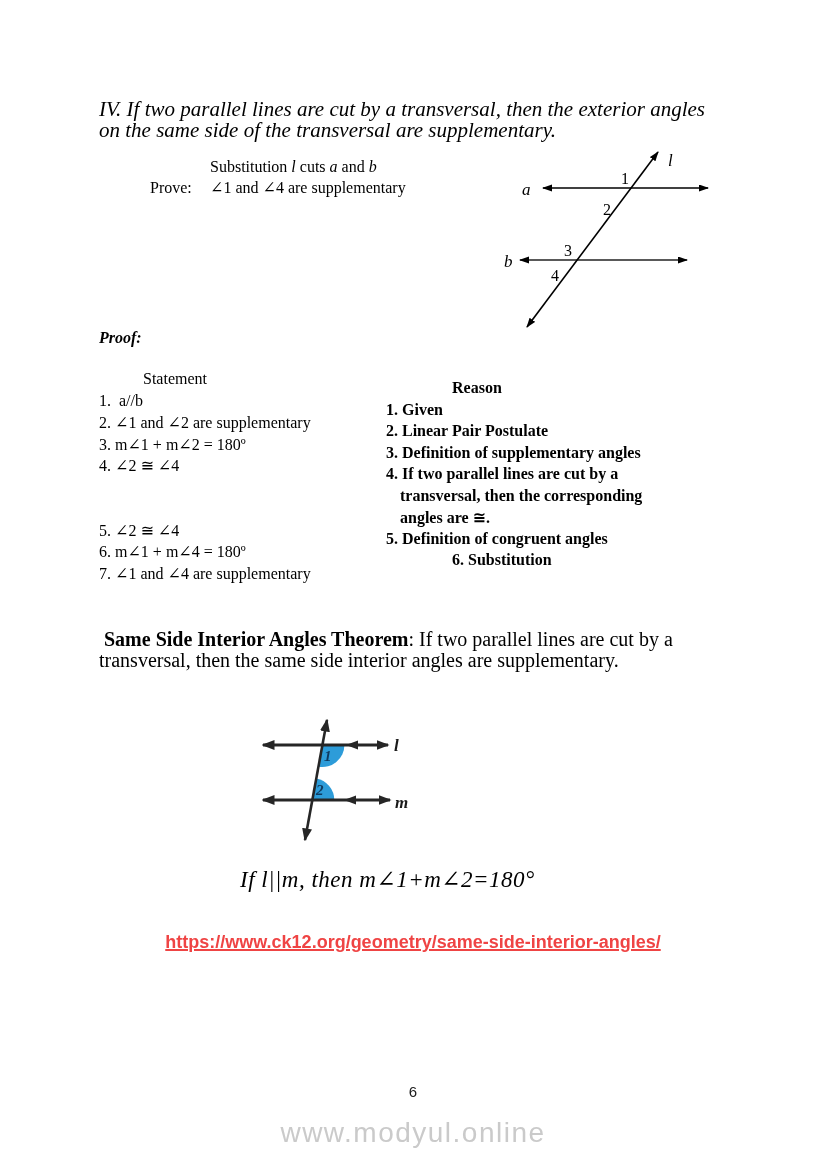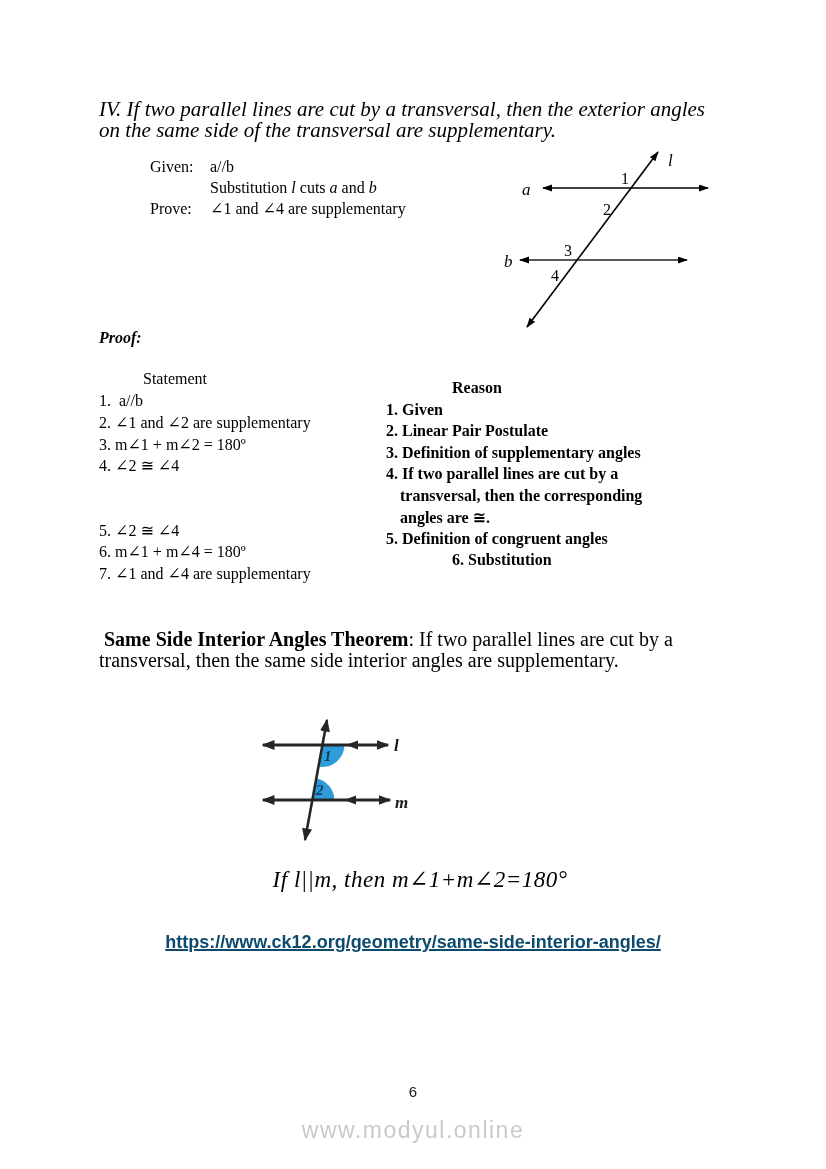--- a/index.html
+++ b/index.html
@@ -41,50 +41,47 @@
   .rsn-col .col-h{padding-left:66px;}
   .prow{height:21.5px;white-space:nowrap;}
   .wrap-indent{padding-left:14px;}
   .sub-indent{padding-left:66px;}
 
   
   .sst{left:99px;top:629px;width:632px;font-size:20px;line-height:21px;text-indent:5px;}
   .sst b{font-weight:bold;}
 
   
-  .formula{left:240px;top:866px;width:360px;text-align:center;
+  .formula{left:240px;top:866px;width:360px;
            font-size:23px;font-style:italic;letter-spacing:0.5px;}
 
   
   .linkrow{left:0;top:932px;width:826px;text-align:center;}
   .linkrow a{
     font-family:"Liberation Sans","DejaVu Sans",sans-serif;
     font-size:18px;font-weight:bold;
-    color:#0c4a6e;
+    color:#ef4444;
     text-decoration-thickness:2px;
   }
 
   
   .pagenum{left:0;top:1083px;width:826px;text-align:center;
            font-family:"Liberation Sans","DejaVu Sans",sans-serif;font-size:15px;color:#1a1a1a;}
   .watermark{left:0;top:1117px;width:826px;text-align:center;
              font-family:"Liberation Sans","DejaVu Sans",sans-serif;
-             font-size:23px;color:#cacaca;letter-spacing:1.5px;}
+             font-size:28px;color:#cacaca;letter-spacing:1.5px;}
 </style>
 </head>
 <body>
 
 <div class="page">
 
   <div class="abs thm4">IV. If two parallel lines are cut by a transversal, then the exterior angles on the same side of the transversal are supplementary.</div>
 
   <div class="abs gp">
-    <div class="gp-row">
-      <span class="gp-label">Given:</span><span>a//b</span>
-    </div>
     <div class="gp-row">
       <span class="gp-label"></span><span><span>Substitution</span> <span class="it">l</span> <span>cuts</span> <span class="it">a</span> <span>and</span> <span class="it">b</span></span>
     </div>
     <div class="gp-row">
       <span class="gp-label">Prove:</span><span>∠1 and ∠4 are supplementary</span>
     </div>
   </div>
 
   <svg class="abs svg1" width="235" height="195" viewBox="0 0 235 195">
     <defs>

